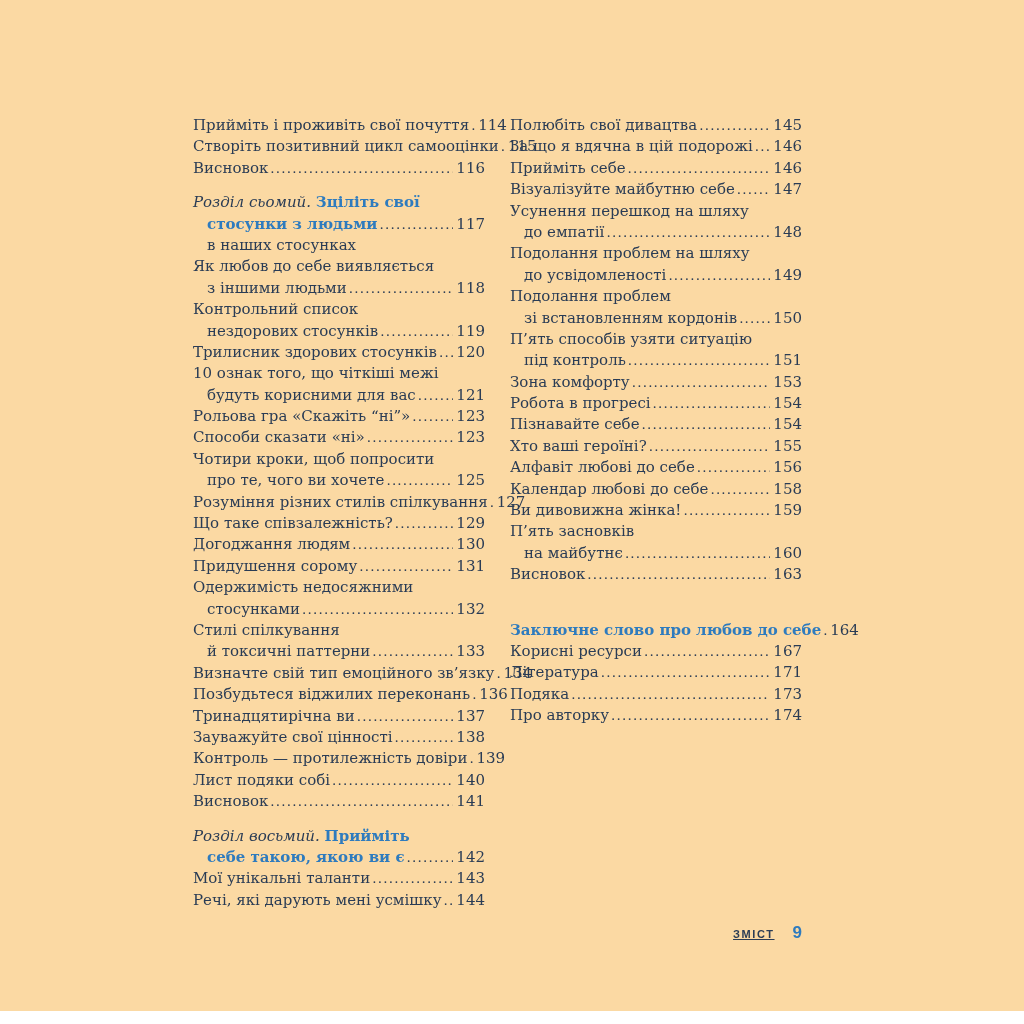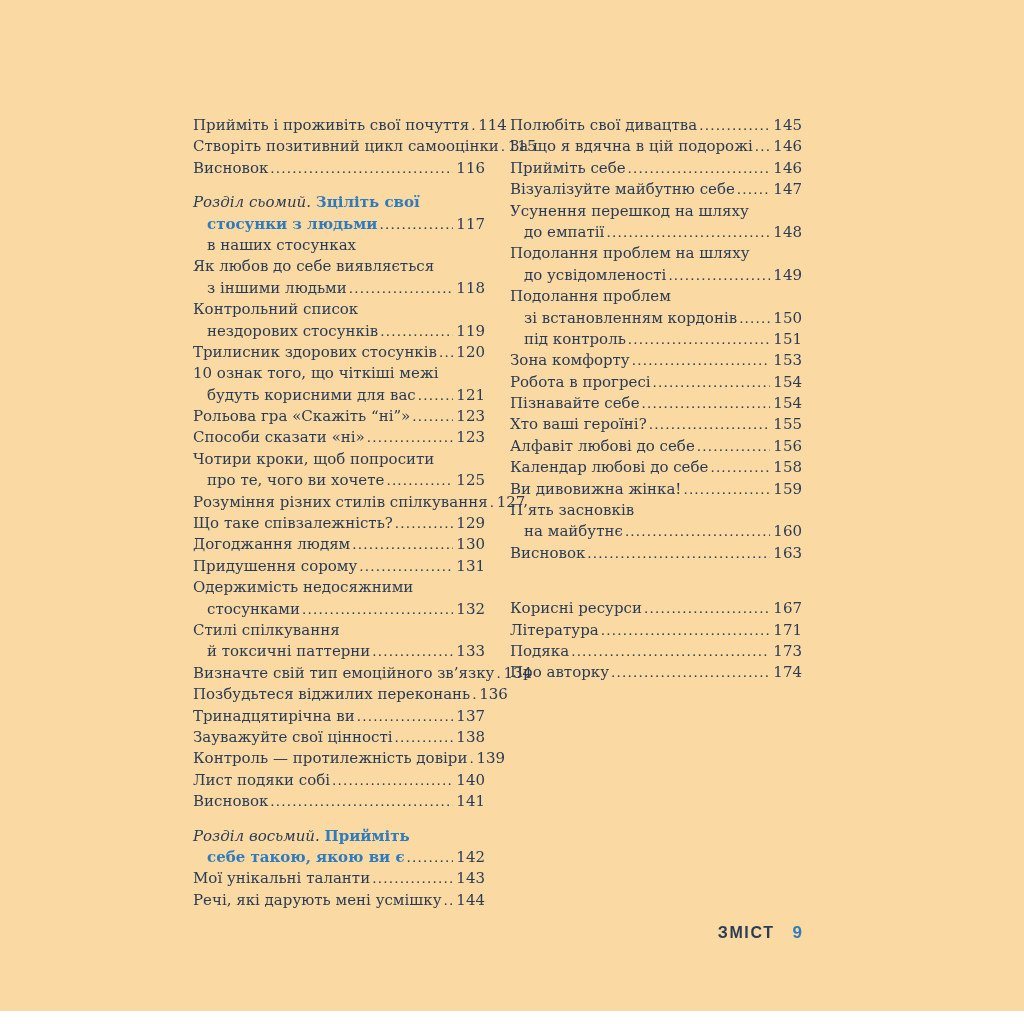--- a/index.html
+++ b/index.html
@@ -56,23 +56,24 @@
     left: 193px; top: 923px;
     width: 609px;
     display: flex;
     justify-content: flex-end;
     align-items: baseline;
     gap: 18px;
   }
   .footer-label {
     font-family: "Liberation Sans", sans-serif;
     font-weight: bold;
-    font-size: 16px;
+    font-size: 11px;
     letter-spacing: 1.6px;
     color: var(--ink, #2A3C55);
+    text-decoration: underline;
   }
   .footer-page {
     font-family: "Liberation Sans", sans-serif;
     font-weight: bold;
     font-size: 17px;
     color: var(--accent, #2E7BBE);
   }
   .bottom-strip {
     position: absolute;
     left: 0; right: 0; bottom: 0;
@@ -289,20 +290,23 @@
           <span class="pg">149</span>
         </div>
         <div class="line">
           <span class="txt"><span class="s-n">Подолання проблем</span></span>
         </div>
         <div class="line ind">
           <span class="txt"><span class="s-n">зі встановленням кордонів</span></span>
           <span class="leader"></span>
           <span class="pg">150</span>
         </div>
+        <div class="line">
+          <span class="txt"><span class="s-n">П’ять способів узяти ситуацію</span></span>
+        </div>
         <div class="line ind">
           <span class="txt"><span class="s-n">під контроль</span></span>
           <span class="leader"></span>
           <span class="pg">151</span>
         </div>
         <div class="line">
           <span class="txt"><span class="s-n">Зона комфорту</span></span>
           <span class="leader"></span>
           <span class="pg">153</span>
         </div>
@@ -343,20 +347,25 @@
           <span class="txt"><span class="s-n">на майбутнє</span></span>
           <span class="leader"></span>
           <span class="pg">160</span>
         </div>
         <div class="line">
           <span class="txt"><span class="s-n">Висновок</span></span>
           <span class="leader"></span>
           <span class="pg">163</span>
         </div>
         <div class="gap big"></div>
+        <div class="line">
+          <span class="txt"><span class="s-b">Заключне слово про любов до себе</span></span>
+          <span class="leader"></span>
+          <span class="pg">164</span>
+        </div>
         <div class="line">
           <span class="txt"><span class="s-n">Корисні ресурси</span></span>
           <span class="leader"></span>
           <span class="pg">167</span>
         </div>
         <div class="line">
           <span class="txt"><span class="s-n">Література</span></span>
           <span class="leader"></span>
           <span class="pg">171</span>
         </div>

